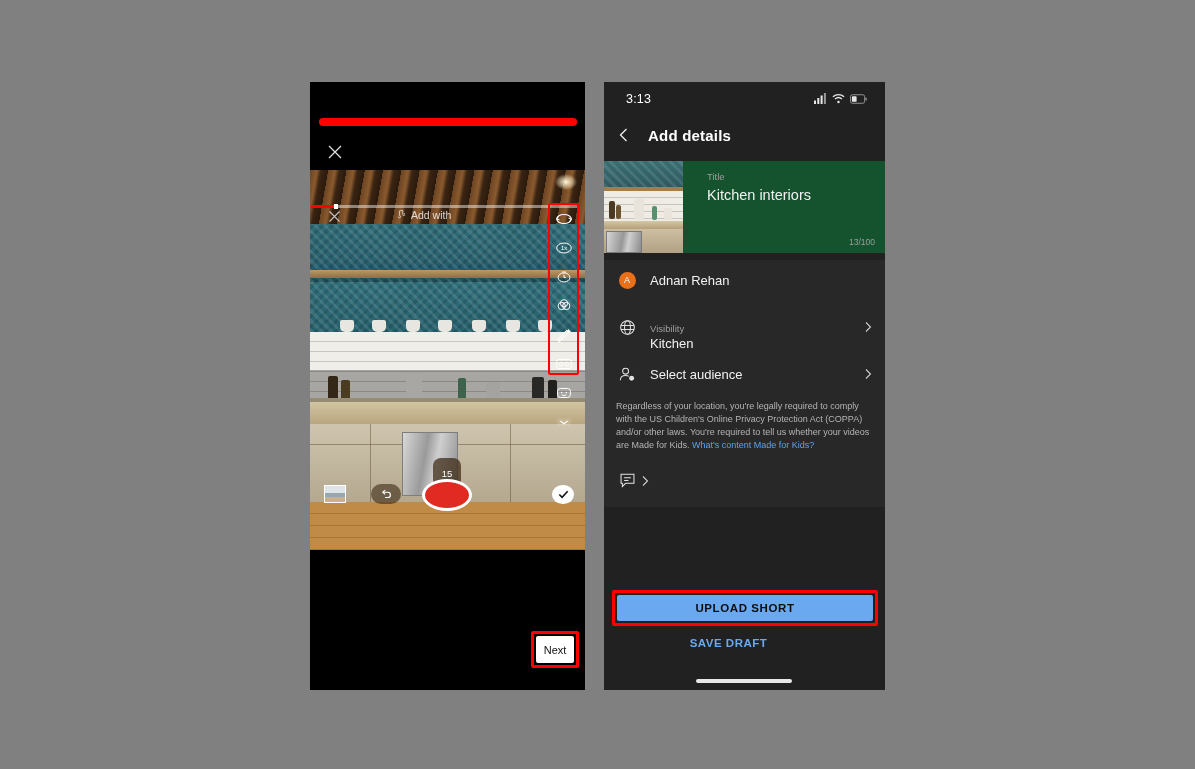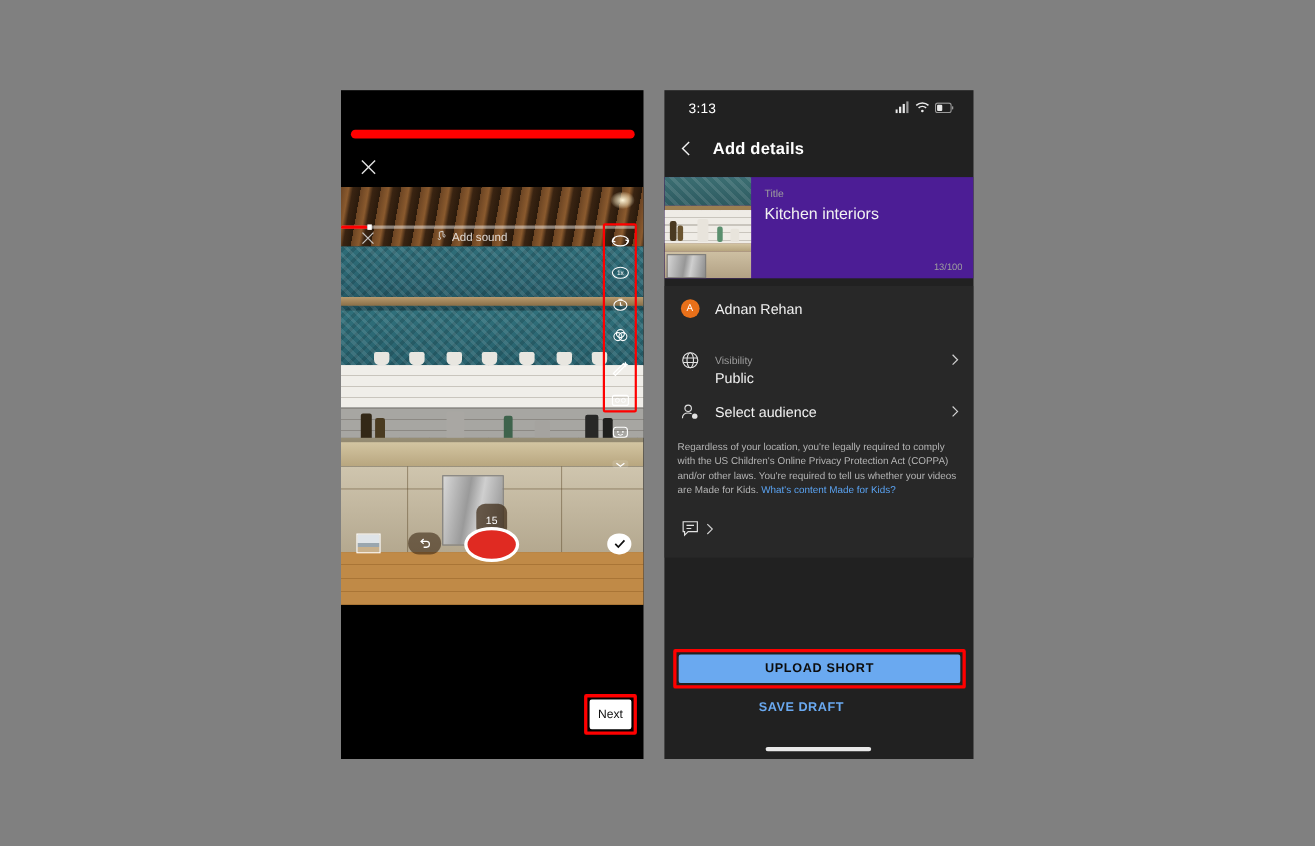--- a/index.html
+++ b/index.html
@@ -203,22 +203,22 @@
     justify-content:space-between; padding:0 18px 0 22px;
   }
   .clock { font-size:12.5px; letter-spacing:.2px; }
   .sb-icons { display:flex; align-items:center; gap:5px; }
 
   .appbar { display:flex; align-items:center; gap:16px; height:38px; padding:0 0 0 12px; }
   .back-ico { width:16px; height:16px; display:flex; align-items:center; justify-content:center; }
   .appbar-title { font-size:15px; font-weight:bold; letter-spacing:.2px; }
 
   .title-card {
-    margin-top:7px; background:#4c1d95;
-    display:flex; gap:0; padding:0; height:92px; position:relative;
+    margin-top:7px; background:#14532d;
+    display:flex; gap:12px; padding:0; height:92px; position:relative;
   }
   .tc-thumb { width:79px; height:92px; overflow:hidden; position:relative; flex:0 0 auto; }
   .tct-teal { position:absolute; left:0; top:0; width:79px; height:26px;
     background: repeating-linear-gradient(45deg, rgba(255,255,255,.10) 0 3px, transparent 3px 7px),
                 linear-gradient(#3b6e72,#2d5a60); }
   .tct-shelf { position:absolute; left:0; top:26px; width:79px; height:4px; background:#9c7f52; }
   .tct-tiles { position:absolute; left:0; top:30px; width:79px; height:30px;
     background: repeating-linear-gradient(#efece6 0 6px, #c9c5bd 6px 7px),
                 repeating-linear-gradient(90deg,#efece6 0 16px,#cac6be 16px 17px); }
   .tct-counter { position:absolute; left:0; top:60px; width:79px; height:8px; background:linear-gradient(#d5c7a4,#b3a07a); }
@@ -323,21 +323,21 @@
     <svg width="13" height="13" viewBox="0 0 13 13">
         <path d="M1.5 1.5 L11.5 11.5 M11.5 1.5 L1.5 11.5" stroke="#dcdcdc" stroke-width="1.2" fill="none"></path>
       </svg>
   </div>
   <div class="add-sound">
     <span>
       <svg width="10" height="10" viewBox="0 0 12 12">
           <path d="M4 9.2a1.3 1.3 0 1 0 1.3-1.3V2.4l4-.9v5a1.3 1.3 0 1 0 1.3-1.3" stroke="#ddd" stroke-width="1" fill="none"></path>
         </svg>
     </span>
-    <span>Add sound</span>
+    <span>Add with</span>
   </div>
 
   <div class="tool-col">
     <div class="tool-btn">
       <svg width="20" height="20" viewBox="0 0 22 22">
           <ellipse cx="11" cy="11" rx="8" ry="5" stroke="#fff" stroke-width="1.2" fill="none"></ellipse>
           <path d="M5 8 L3 11 L6 12 M17 14 L19 11 L16 10" stroke="#fff" stroke-width="1.2" fill="none"></path>
         </svg>
     </div>
     <div class="tool-btn">
@@ -483,21 +483,21 @@
       <div class="row">
         <div class="row-ico">
           <svg width="19" height="19" viewBox="0 0 20 20">
               <circle cx="10" cy="10" r="7.2" stroke="#e2e2e2" stroke-width="1.1" fill="none"></circle>
               <ellipse cx="10" cy="10" rx="3.1" ry="7.2" stroke="#e2e2e2" stroke-width="1.1" fill="none"></ellipse>
               <path d="M3.2 7.8 H16.8 M3.2 12.2 H16.8" stroke="#e2e2e2" stroke-width="1.1"></path>
             </svg>
         </div>
         <div class="row-txt">
           <div class="row-sub">Visibility</div>
-          <div class="row-main">Public</div>
+          <div class="row-main">Kitchen</div>
         </div>
         <div class="chev">
           <svg width="12" height="12" viewBox="0 0 12 12">
               <path d="M4 1.5 L8.5 6 L4 10.5" stroke="#cfcfcf" stroke-width="1.1" fill="none"></path>
             </svg>
         </div>
       </div>
 
       <div class="row">
         <div class="row-ico">

